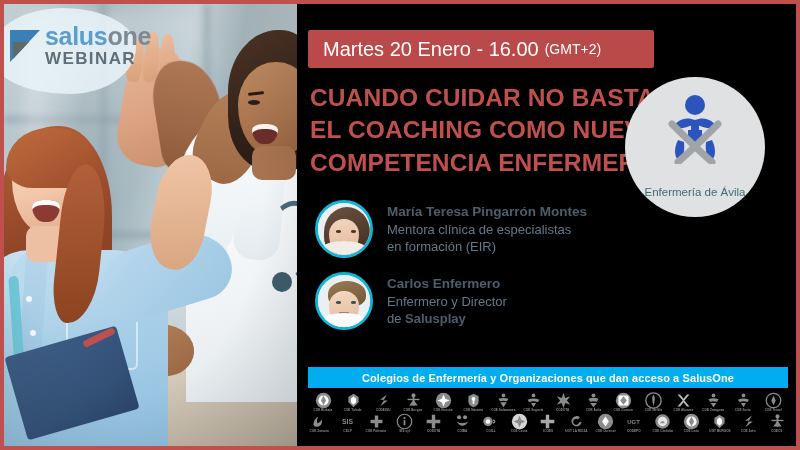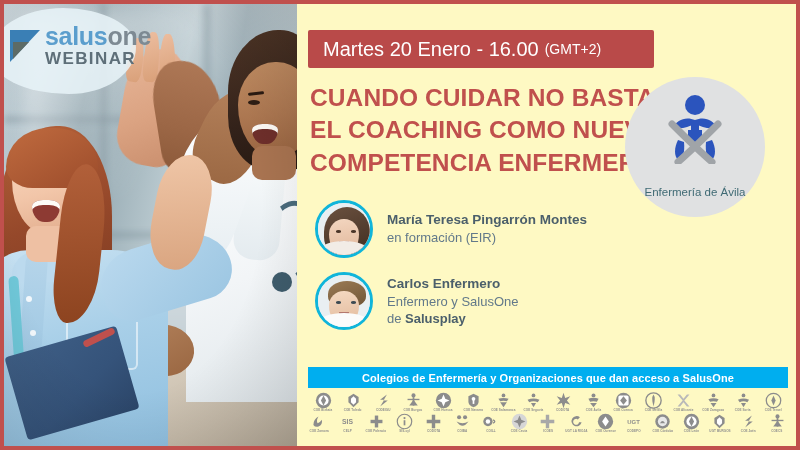--- a/index.html
+++ b/index.html
@@ -335,21 +335,21 @@
     letter-spacing: 1.4px;
     color: #5e6f79;
     margin-top: 1px;
   }
 
   
   .content {
     position: absolute;
     left: 293px; top: 0;
     width: 499px; height: 442px;
-    background: #fef9c3;
+    background: #000000;
   }
 
   .date-bar {
     position: absolute;
     left: 11px; top: 26px;
     width: 346px; height: 38px;
     background: #b94a49;
     border-radius: 2px;
     display: flex; align-items: center;
     padding-left: 15px;
@@ -574,39 +574,40 @@
             <div class="av-hair" style="left:6px;top:4px;width:46px;height:50px;background:linear-gradient(160deg,#6b513f,#3e2c20);"></div>
             <div class="av-face" style="width:30px;height:36px;background:linear-gradient(170deg,#f3d6c0,#e0b598);"></div>
             <div class="av-eye" style="left:18px;top:27px;background:#4a3528;"></div>
             <div class="av-eye" style="left:33px;top:27px;background:#4a3528;"></div>
             <div class="av-mouth" style="top:38px;background:#b97a72;"></div>
             <div class="av-body" style="width:48px;height:18px;background:#f2ece6;"></div>
           </div>
         </div>
         <div class="sp-text">
           <div class="sp-name">María Teresa Pingarrón Montes</div>
+          <div class="sp-role">Mentora clínica de especialistas</div>
           <div class="sp-role">en formación (EIR)</div>
         </div>
       </div>
 
       <div class="speaker">
         <div class="avatar">
           <div class="av-art">
             <div class="av-bg"></div>
             <div class="av-hair" style="left:10px;top:6px;width:38px;height:26px;background:linear-gradient(160deg,#9b7b55,#6f5436);"></div>
             <div class="av-face" style="width:30px;height:34px;background:linear-gradient(170deg,#f4d9c2,#e2b99b);"></div>
             <div class="av-eye" style="left:18px;top:26px;background:#3d4a52;"></div>
             <div class="av-eye" style="left:33px;top:26px;background:#3d4a52;"></div>
             <div class="av-mouth" style="top:37px;background:#b4786e;"></div>
             <div class="av-body" style="width:50px;height:18px;background:#fbfbfb;"></div>
           </div>
         </div>
         <div class="sp-text">
           <div class="sp-name">Carlos Enfermero</div>
-          <div class="sp-role">Enfermero y SalusOne</div>
+          <div class="sp-role">Enfermero y Director</div>
           <div class="sp-role"><span>de </span><b>Salusplay</b></div>
         </div>
       </div>
 
     </div>
 
     <div class="college">
       <div class="college-mark">
         <svg width="74" height="70" viewBox="0 0 74 70">
           <circle cx="37" cy="11" r="10" fill="#2b54bd"></circle>

